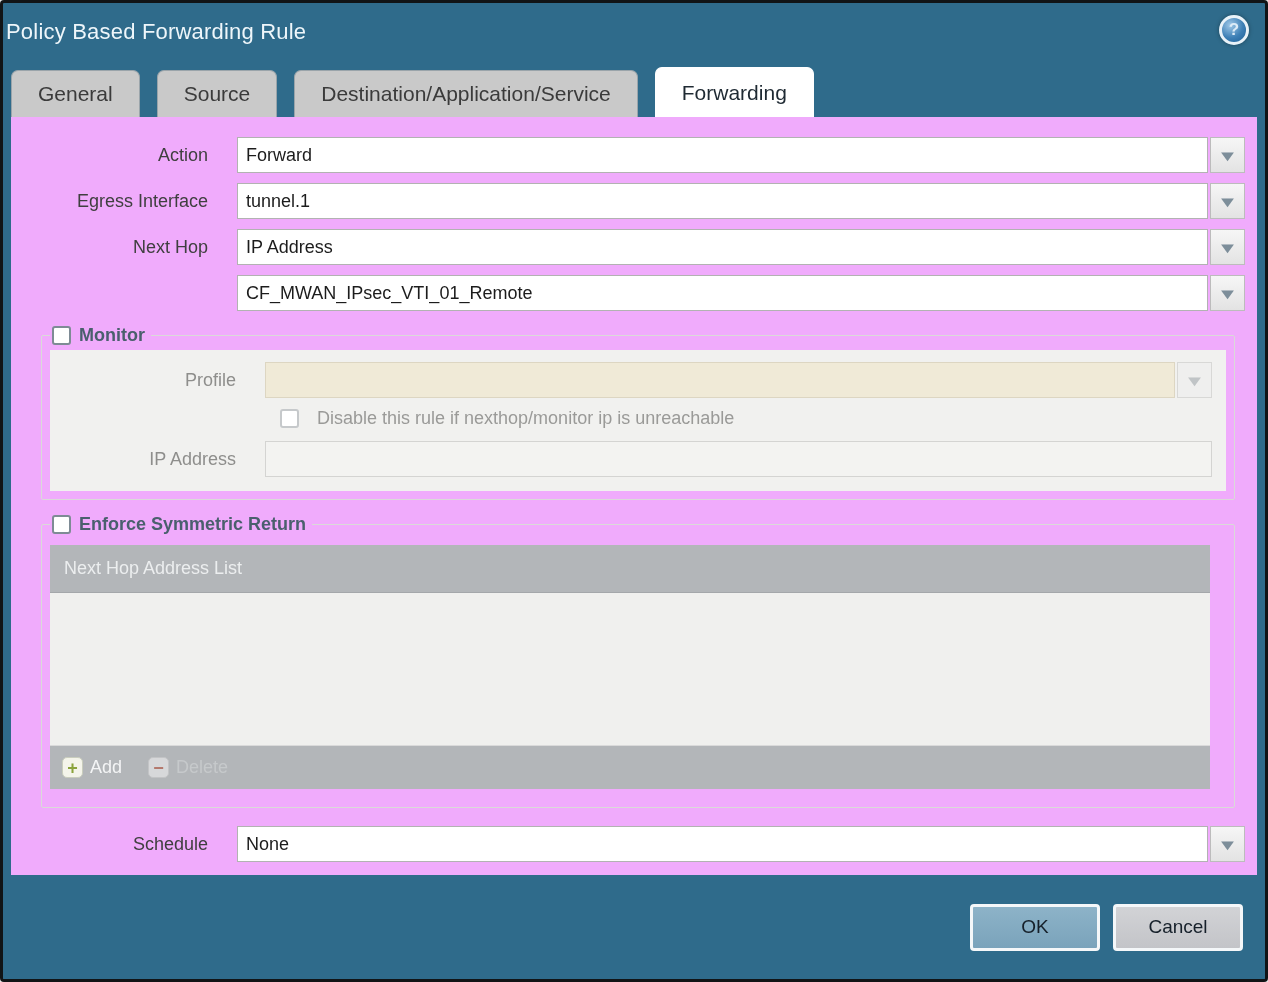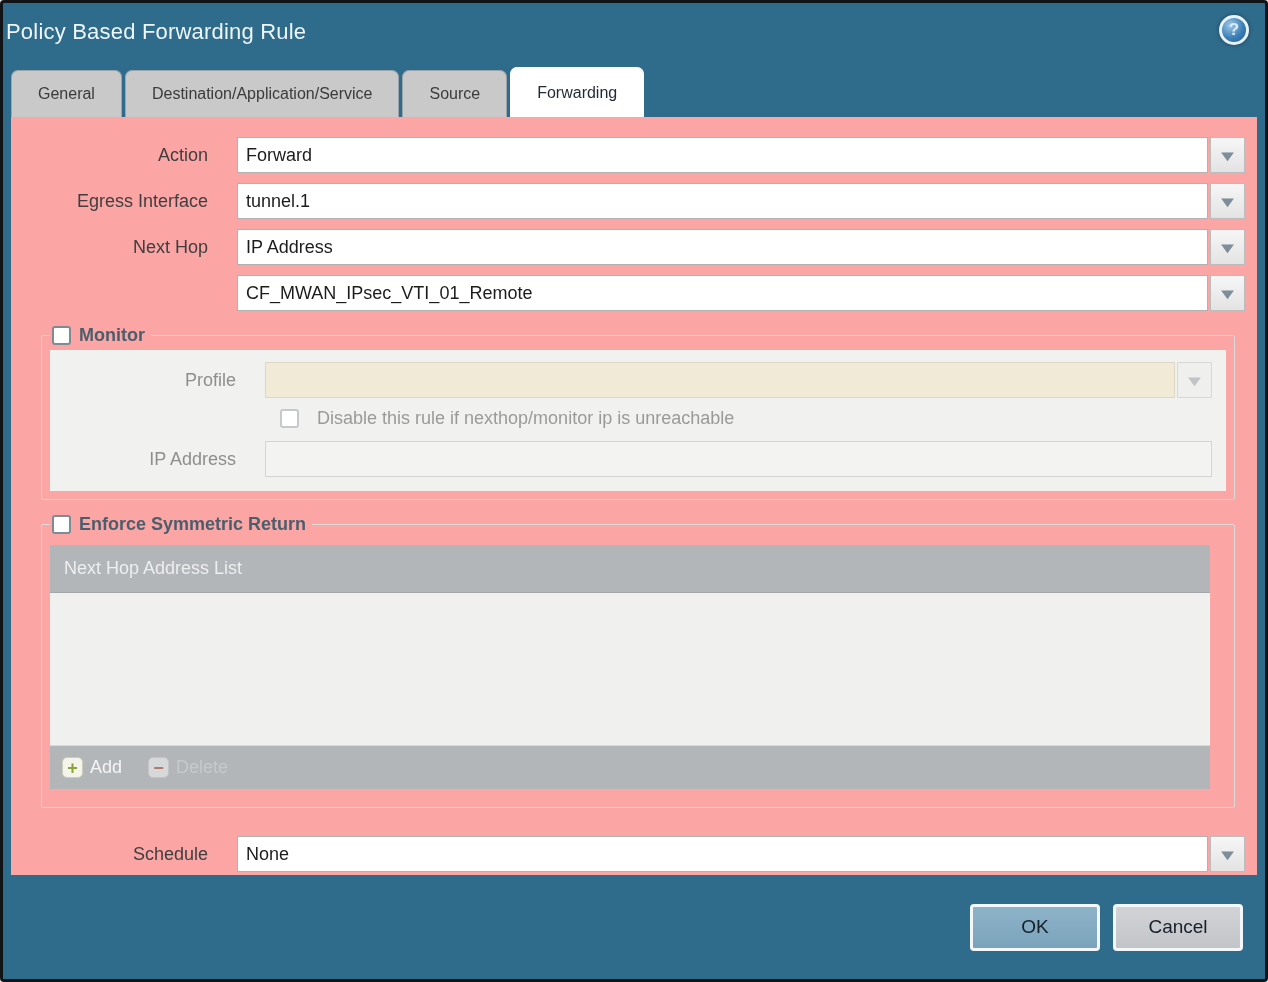--- a/index.html
+++ b/index.html
@@ -14,31 +14,31 @@
   .title { position:absolute; left:3px; top:16px; color:#eef6fa; font-size:22px; letter-spacing:0.2px; }
   .help-btn {
     position:absolute; right:16px; top:12px; width:30px; height:30px; border-radius:50%;
     background:radial-gradient(circle at 35% 30%, #9fc8e8 0%, #3d7fb5 55%, #1d5f96 100%);
     border:3px solid #e9f2f8; box-shadow:0 0 4px rgba(0,0,0,.35);
     color:#dcebf7; font-size:17px; font-weight:bold; text-align:center; line-height:24px; cursor:pointer;
   }
   
   .tabstrip { display:flex; align-items:flex-end; height:52px; padding-left:8px; flex:0 0 auto; }
   .tab {
-    height:47px; padding:13px 26px; margin-right:3px;
+    height:47px; padding:13px 26px; margin-right:17px;
     background:#c9c9c9; border:1px solid #9aa4aa; border-bottom:none;
-    border-radius:7px 7px 0 0; color:#3b3b3b; font-size:16px;
+    border-radius:7px 7px 0 0; color:#3b3b3b; font-size:21px;
     display:flex; align-items:center; cursor:pointer; white-space:nowrap;
   }
   .tab.active {
     height:50px; background:#ffffff; border-color:#ffffff; color:#1f2a33;
   }
   
   .content {
-    flex:1 1 auto; margin:0 8px; background:#fca5a5;
+    flex:1 1 auto; margin:0 8px; background:#f0abfc;
     padding:20px 12px 0 0; overflow:hidden;
   }
   .frow { display:flex; align-items:center; margin-bottom:10px; }
   .flabel { width:207px; text-align:right; padding-right:10px; color:#3f3f3f; font-size:18px; flex:0 0 auto; }
   .fctrl { flex:1 1 auto; display:flex; align-items:stretch;padding-left:19px; }
   .fbox {
     flex:1 1 auto; height:36px; background:#ffffff; border:1px solid #b2b2b2;
     font-size:18px; color:#1c1c1c; padding:0 8px; display:flex; align-items:center;
   }
   .ddbtn {
@@ -90,21 +90,21 @@
   .tool .ticon {
     width:21px; height:21px; border-radius:5px; margin-right:7px;
     display:flex; align-items:center; justify-content:center;
     font-size:18px; font-weight:bold; line-height:1;
   }
   .tool.add .ticon { background:#f4f4ea; color:#8ba33c; border:1px solid #c9cdbd; }
   .tool.add .tlabel { color:#f4f5f6; font-size:18px; }
   .tool.del { cursor:default; }
   .tool.del .ticon { background:#d7d8da; color:#b3786c; border:1px solid #c3c4c6; }
   .tool.del .tlabel { color:#c6c9cb; font-size:18px; }
-  .schedule-row { margin-top:28px; }
+  .schedule-row { margin-top:18px; }
   
   .footerbar {
     flex:0 0 auto; height:104px; display:flex; align-items:center; justify-content:flex-end;
     padding-right:22px; background:#2f6b8b;
   }
   .btn {
     min-width:130px; height:47px; border-radius:4px; border:3px solid #f4f7f9;
     font-size:19px; color:#16202a; display:flex; align-items:center; justify-content:center;
     cursor:pointer; margin-left:13px;
   }
@@ -119,24 +119,24 @@
   <div class="titlebar">
     <div class="title">Policy Based Forwarding Rule</div>
     <div class="help-btn">?</div>
   </div>
 
   <div class="tabstrip">
     <div class="tab">
         <span>General</span>
       </div>
     <div class="tab">
+        <span>Source</span>
+      </div>
+    <div class="tab">
         <span>Destination/Application/Service</span>
-      </div>
-    <div class="tab">
-        <span>Source</span>
       </div>
     <div class="tab active">
         <span>Forwarding</span>
       </div>
   </div>
 
   <div class="content">
 
     <div class="frow">
       <div class="flabel">Action</div>

